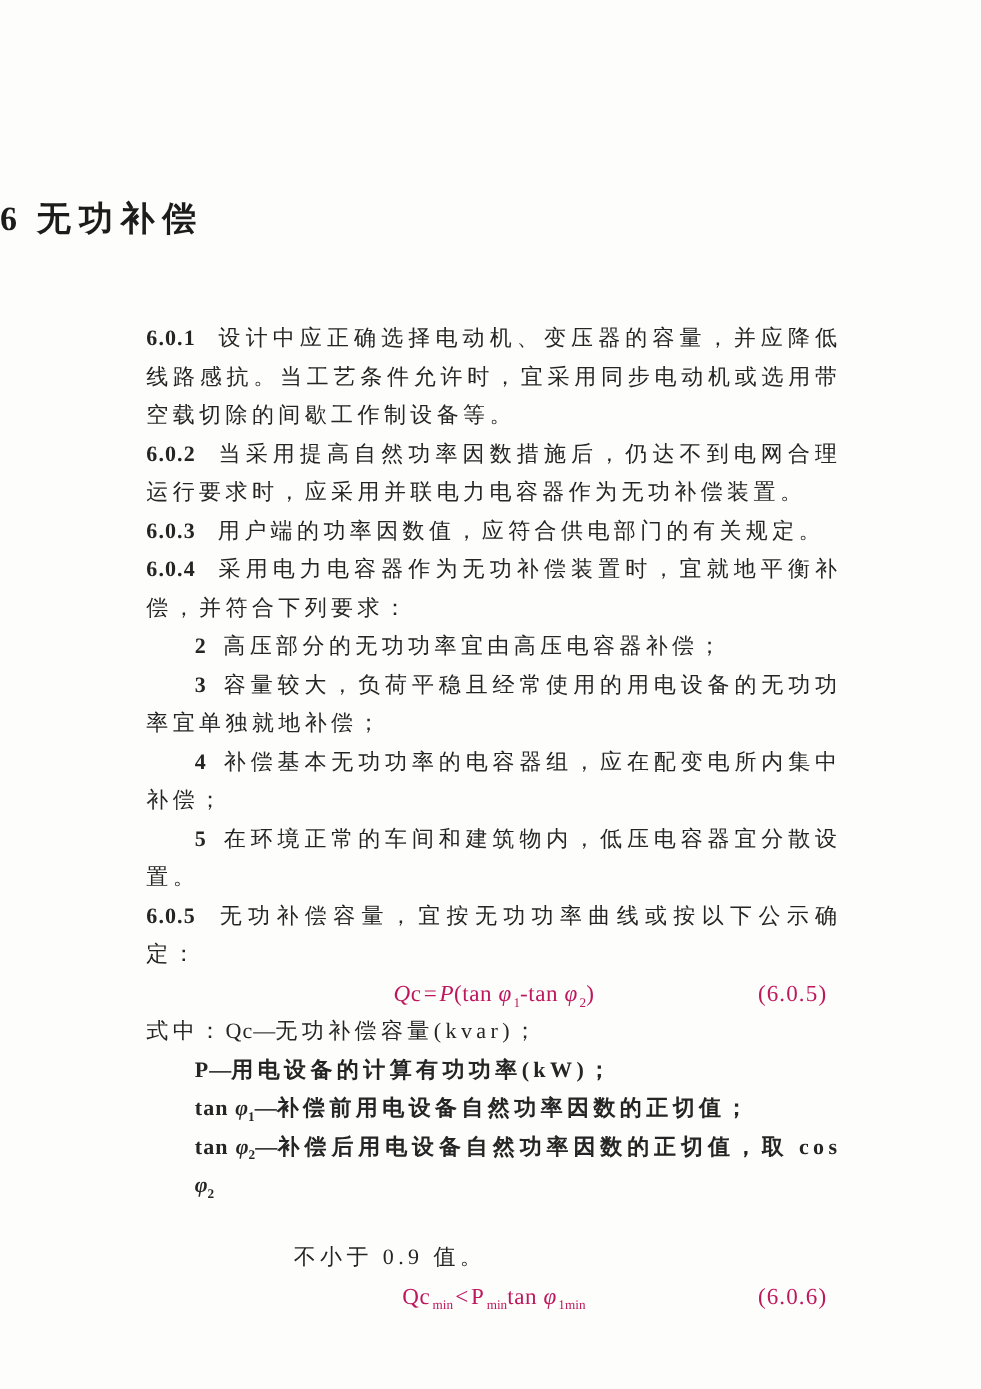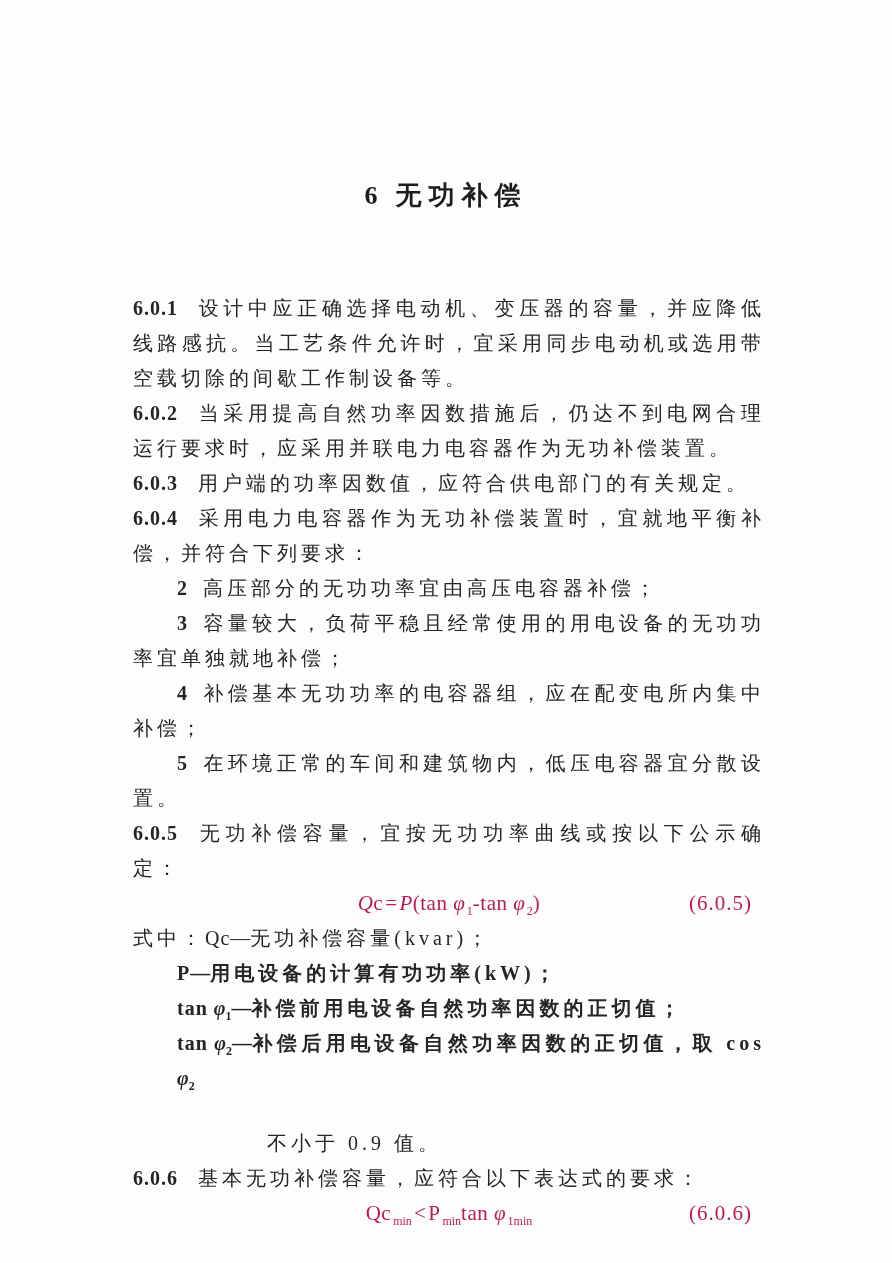--- a/index.html
+++ b/index.html
@@ -15,22 +15,21 @@
     position: absolute;
     inset: 0;
     background: #fdfdfc;
   }
   
   .title {
     position: absolute;
     top: 178px;
     left: 0;
     width: 100%;
-    text-align: center;
-    font-size: 26px;
+    font-size: 31px;
     font-weight: bold;
     color: #1c1c1c;
     letter-spacing: 2px;
   }
   .title .ch-no { margin-right: 18px; letter-spacing: 0; }
   .title .ch-name { letter-spacing: 7px; }
 
   
   .content {
     position: absolute;
@@ -122,18 +121,17 @@
     <p class="where-line"><span>式中：</span><span class="term">Qc</span><span class="dash">—</span><span>无功补偿容量(kvar)；</span></p>
 
     <p class="where-entry"><span class="term">P</span><span class="dash">—</span><span>用电设备的计算有功功率(kW)；</span></p>
 
     <p class="where-entry"><span class="term">tan </span><span class="phi">φ</span><sub class="inline-sub">1</sub><span class="dash">—</span><span>补偿前用电设备自然功率因数的正切值；</span></p>
 
     <p class="where-entry"><span class="term">tan </span><span class="phi">φ</span><sub class="inline-sub">2</sub><span class="dash">—</span><span>补偿后用电设备自然功率因数的正切值，取 cos </span><span class="phi">φ</span><sub class="inline-sub">2</sub></p>
 
     <p class="where-cont"><span>不小于 0.9 值。</span></p>
 
-    <p class="clause"><span class="cnum">6.0.6</span><span>基本无功补偿容量，应符合以下表达式的要求：</span></p>
 
     <div class="formula"><span class="feq"><span>Qc</span><sub>min</sub><span class="op">&lt;</span><span>P</span><sub>min</sub><span>tan </span><span class="phi">φ</span><sub>1min</sub></span><span class="eqnum">(6.0.6)</span></div>
 
   </div>
 </div>
 
 </body></html>

